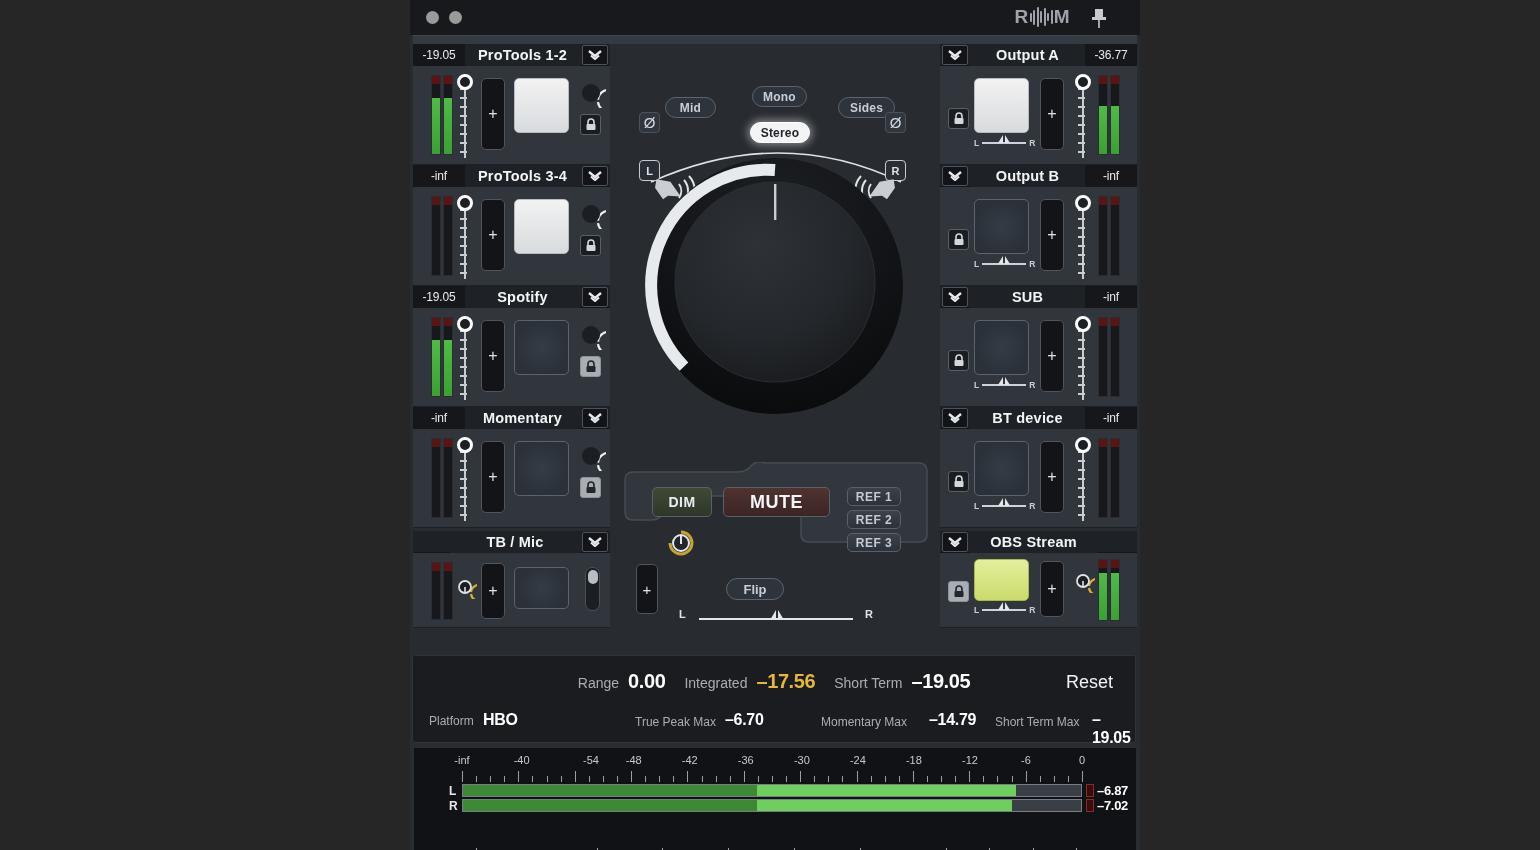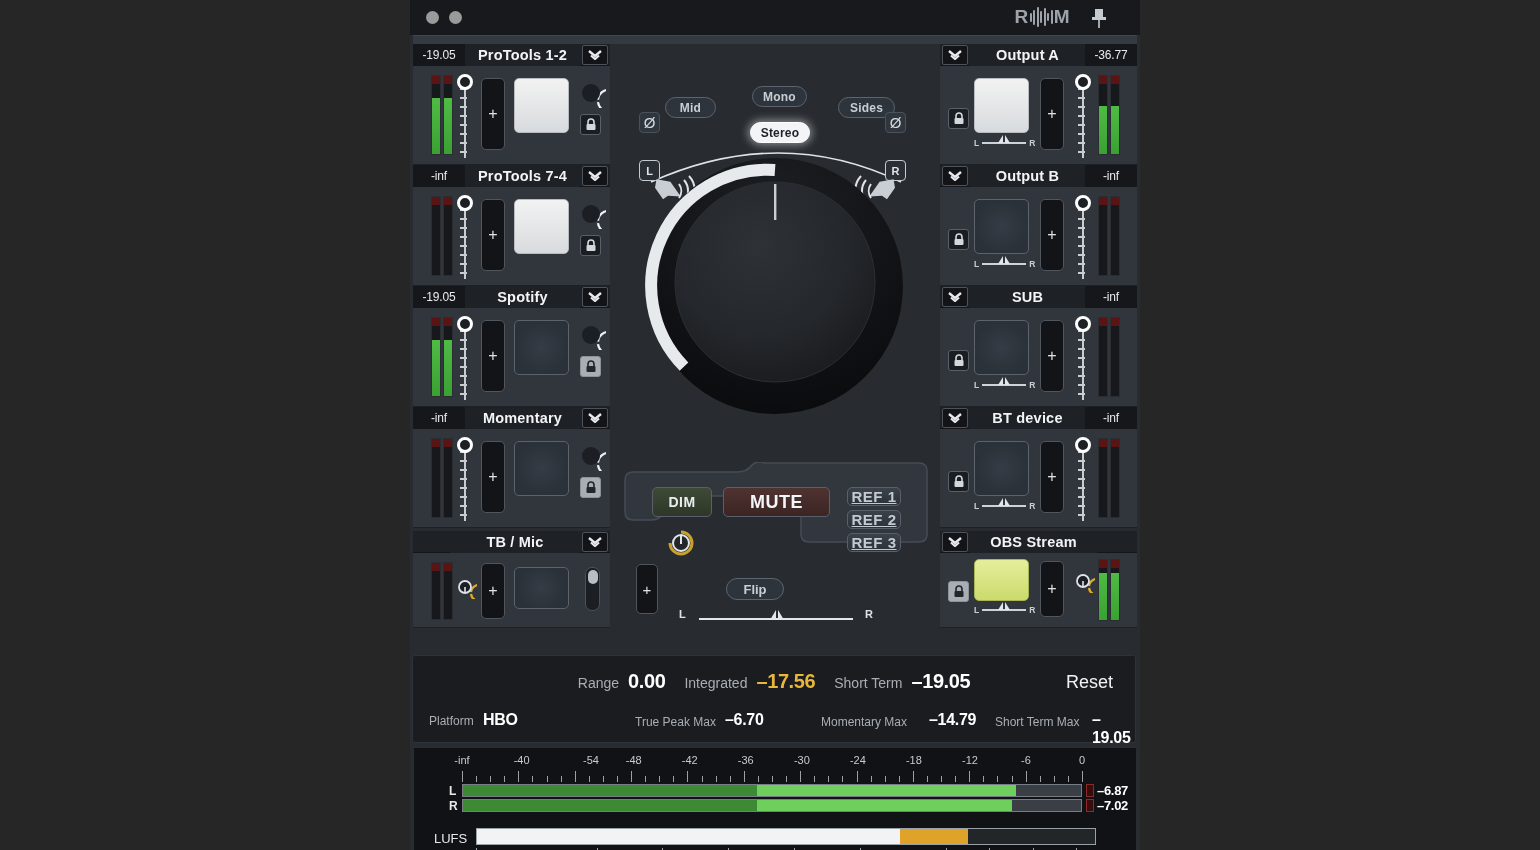--- a/index.html
+++ b/index.html
@@ -94,21 +94,21 @@
            color:#dfe3e8; font-size:11px; font-weight:700; }
 
   .bigknob { position:absolute; left:24px; top:100px; width:276px; height:276px; }
 
   
   .tbox { position:absolute; left:6px; top:418px; width:312px; height:100px; }
   .btn3d { position:absolute; border-radius:5px; border:1px solid #5a6069; display:flex;
            align-items:center; justify-content:center; font-weight:700; letter-spacing:.5px; }
   .btn-dim { background:linear-gradient(#3e4a35,#2e3728); color:#e9edf1; font-size:14px; }
   .btn-mute { background:linear-gradient(#4f3330,#3b2523); color:#f3f5f7; font-size:18px; }
-  .btn-ref { background:linear-gradient(#3b424a,#2c3239); color:#c5cad1; font-size:15px;text-decoration:underline; }
+  .btn-ref { background:linear-gradient(#3b424a,#2c3239); color:#c5cad1; font-size:12px; }
 
   .flip { position:absolute; left:113px; top:534px; width:58px; height:22px; border-radius:11px;
           border:1px solid #5d646d; background:#2e343b; color:#c9ced5; font-size:13px; font-weight:700;
           display:flex; align-items:center; justify-content:center; }
   .bal { position:absolute; left:66px; top:560px; width:194px; height:24px; }
   .bal .bline { position:absolute; left:20px; top:14px; width:154px; height:2px; background:#e3e7eb; }
   .bal .lbl { position:absolute; top:4px; color:#dfe3e8; font-size:11px; font-weight:700; }
   .srate { position:absolute; left:0; top:595px; width:324px; text-align:center; color:#e3e7ea; font-size:15px; }
 
   .plus-left { position:absolute; left:23px; top:520px; width:22px; height:50px; background:#121418;
@@ -228,21 +228,21 @@
               <svg width="12" height="13" viewBox="0 0 12 13">
                 <path d="M3 6 V4 a3 3 0 0 1 6 0 V6" stroke="#d3d8dd" stroke-width="1.6" fill="none"></path>
                 <rect x="1.5" y="6" width="9" height="6" rx="1" fill="#d3d8dd"></rect>
               </svg>
             </div>
           </div>
         </div>
         <div class="strip">
           <div class="strip-hdr">
             <div class="val-box">-inf</div>
-            <div class="hdr-name">ProTools 7-4</div>
+            <div class="hdr-name">ProTools 3-4</div>
             <div class="chev">
               <svg width="14" height="10" viewBox="0 0 14 10">
                 <path d="M1 1 L7 6 L13 1" stroke="#e7eaee" stroke-width="2.4" fill="none"></path>
                 <path d="M3 5.5 L7 9 L11 5.5" stroke="#e7eaee" stroke-width="2.2" fill="none"></path>
               </svg>
             </div>
           </div>
           <div class="strip-body">
             <div class="vmeter" style="left:18px;top:9px;height:80px">
               <div class="bar">
@@ -859,27 +859,20 @@
             <div class="seg" style="left:0;width:47.5%;background:#3c8a33"></div>
             <div class="seg" style="left:47.5%;width:41.3%;background:#6ecf5d"></div>
           </div>
         </div>
       <div class="pk-read" id="peakRead">
           <div class="clipbox" style="top:0px"></div>
           <div class="num" style="top:-1px">–6.87</div>
           <div class="clipbox" style="top:15px"></div>
           <div class="num" style="top:14px">–7.02</div>
         </div>
-      <div class="lufsrow">
-        <span class="ll">LUFS</span>
-        <div class="lufsbar">
-          <div class="fillw" id="lufsWhite" style="width: 68.5%;"></div>
-          <div class="fillo" id="lufsOrange" style="left: 68.5%; width: 11%;"></div>
-        </div>
-      </div>
       <div class="scale-bot" id="scaleBot">
           <div class="tk" style="left:0px"></div>
           <div class="tk" style="left:120.84398976982096px"></div>
           <div class="tk" style="left:186.44501278772378px"></div>
           <div class="tk" style="left:252.0460358056266px"></div>
           <div class="tk" style="left:317.6470588235294px"></div>
           <div class="tk" style="left:383.63171355498724px"></div>
           <div class="tk" style="left:469.94884910485933px"></div>
           <div class="tk" style="left:513.2992327365729px"></div>
           <div class="tk" style="left:556.6496163682864px"></div>

